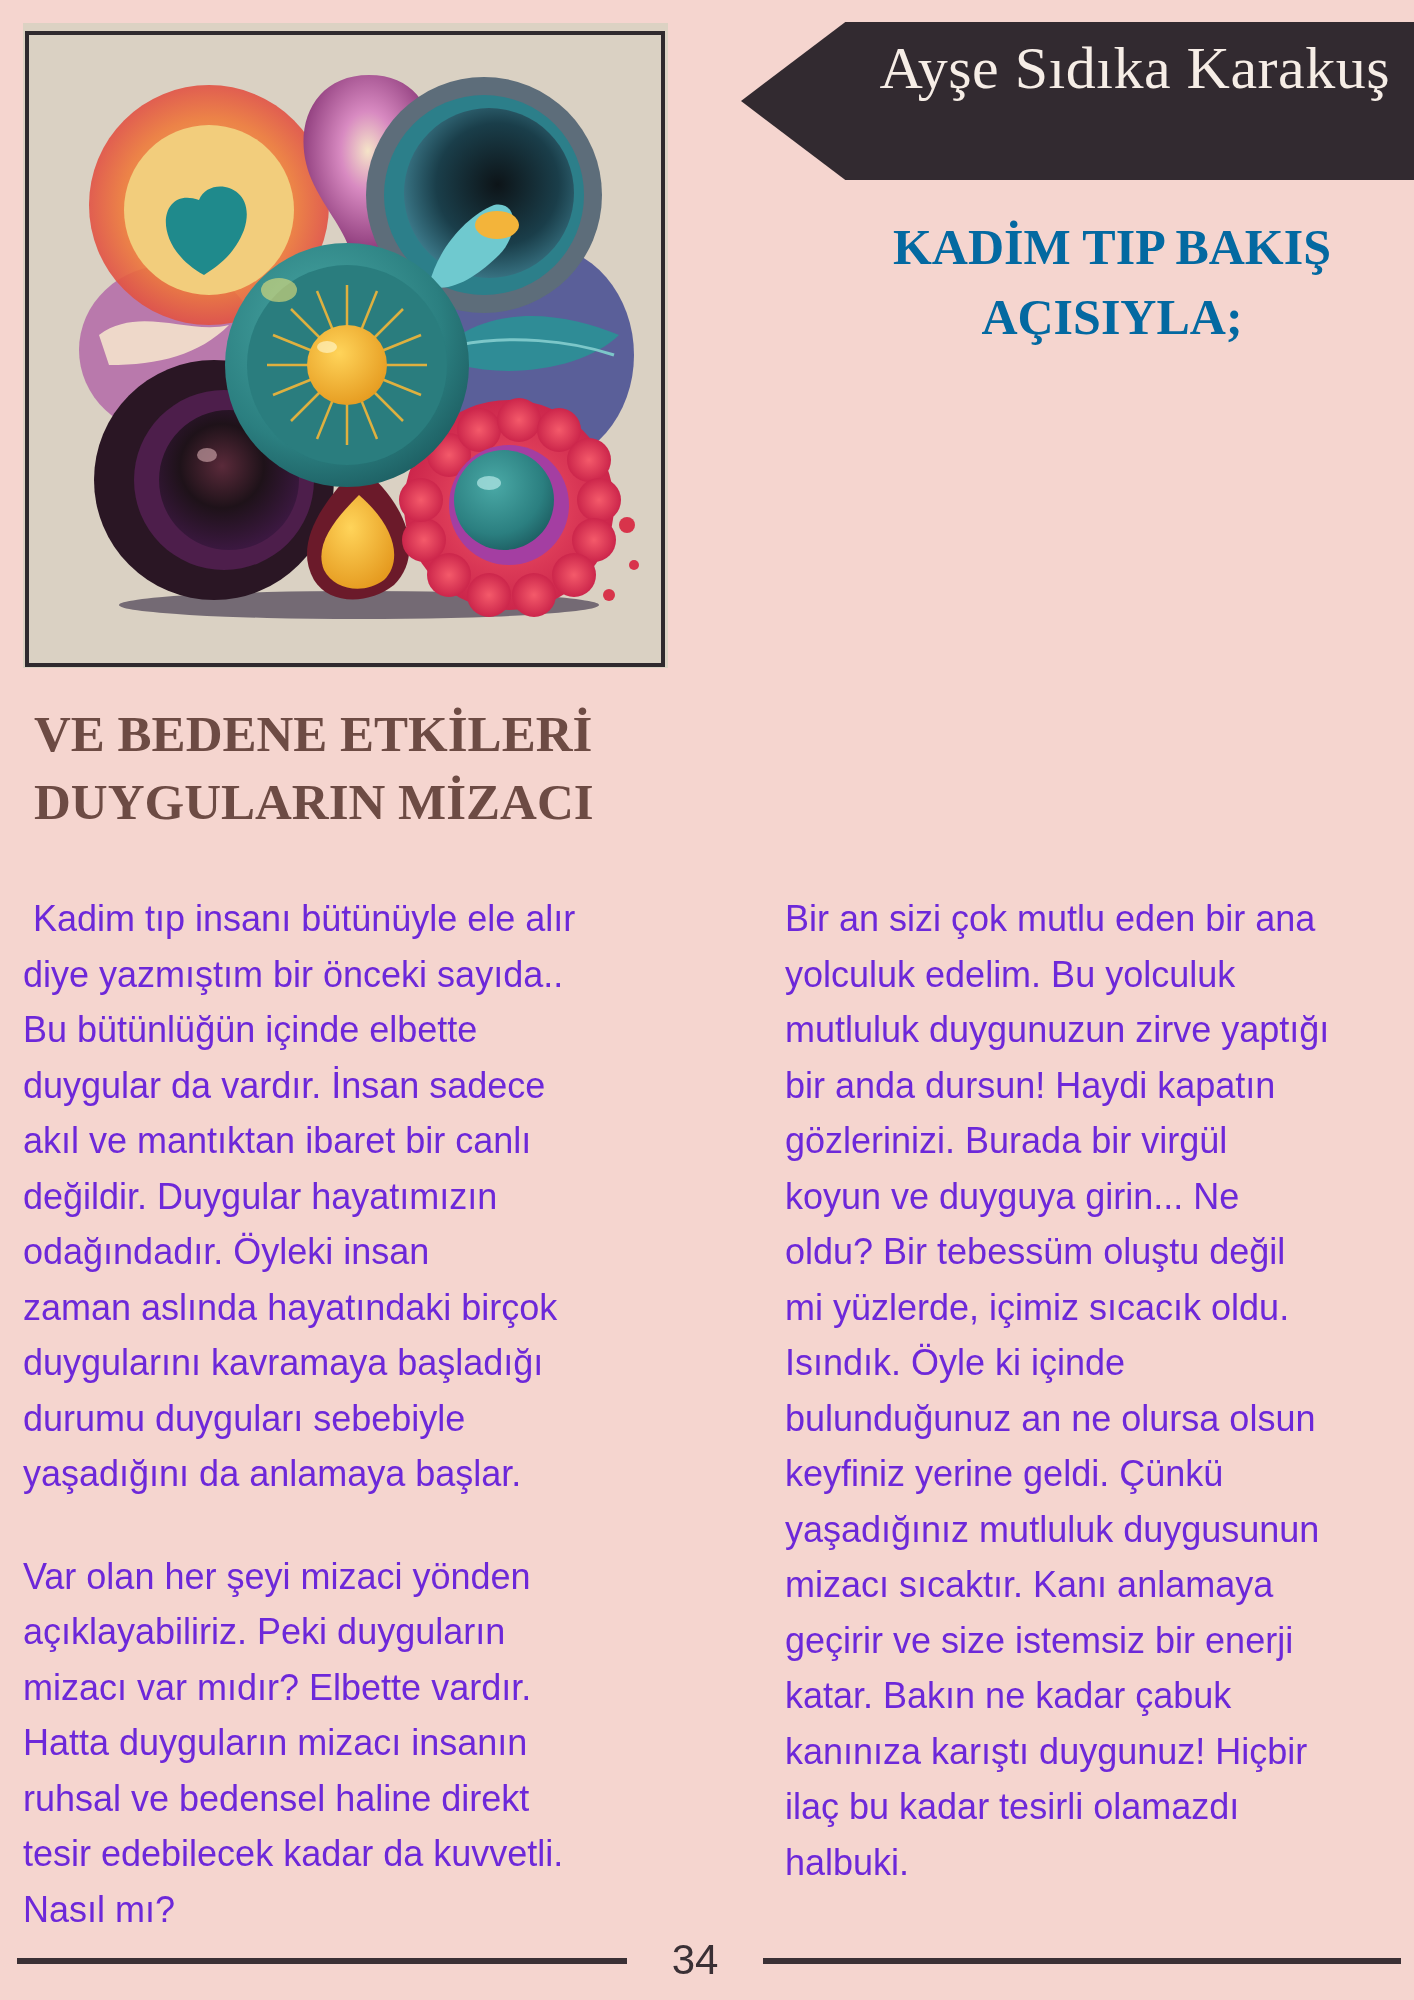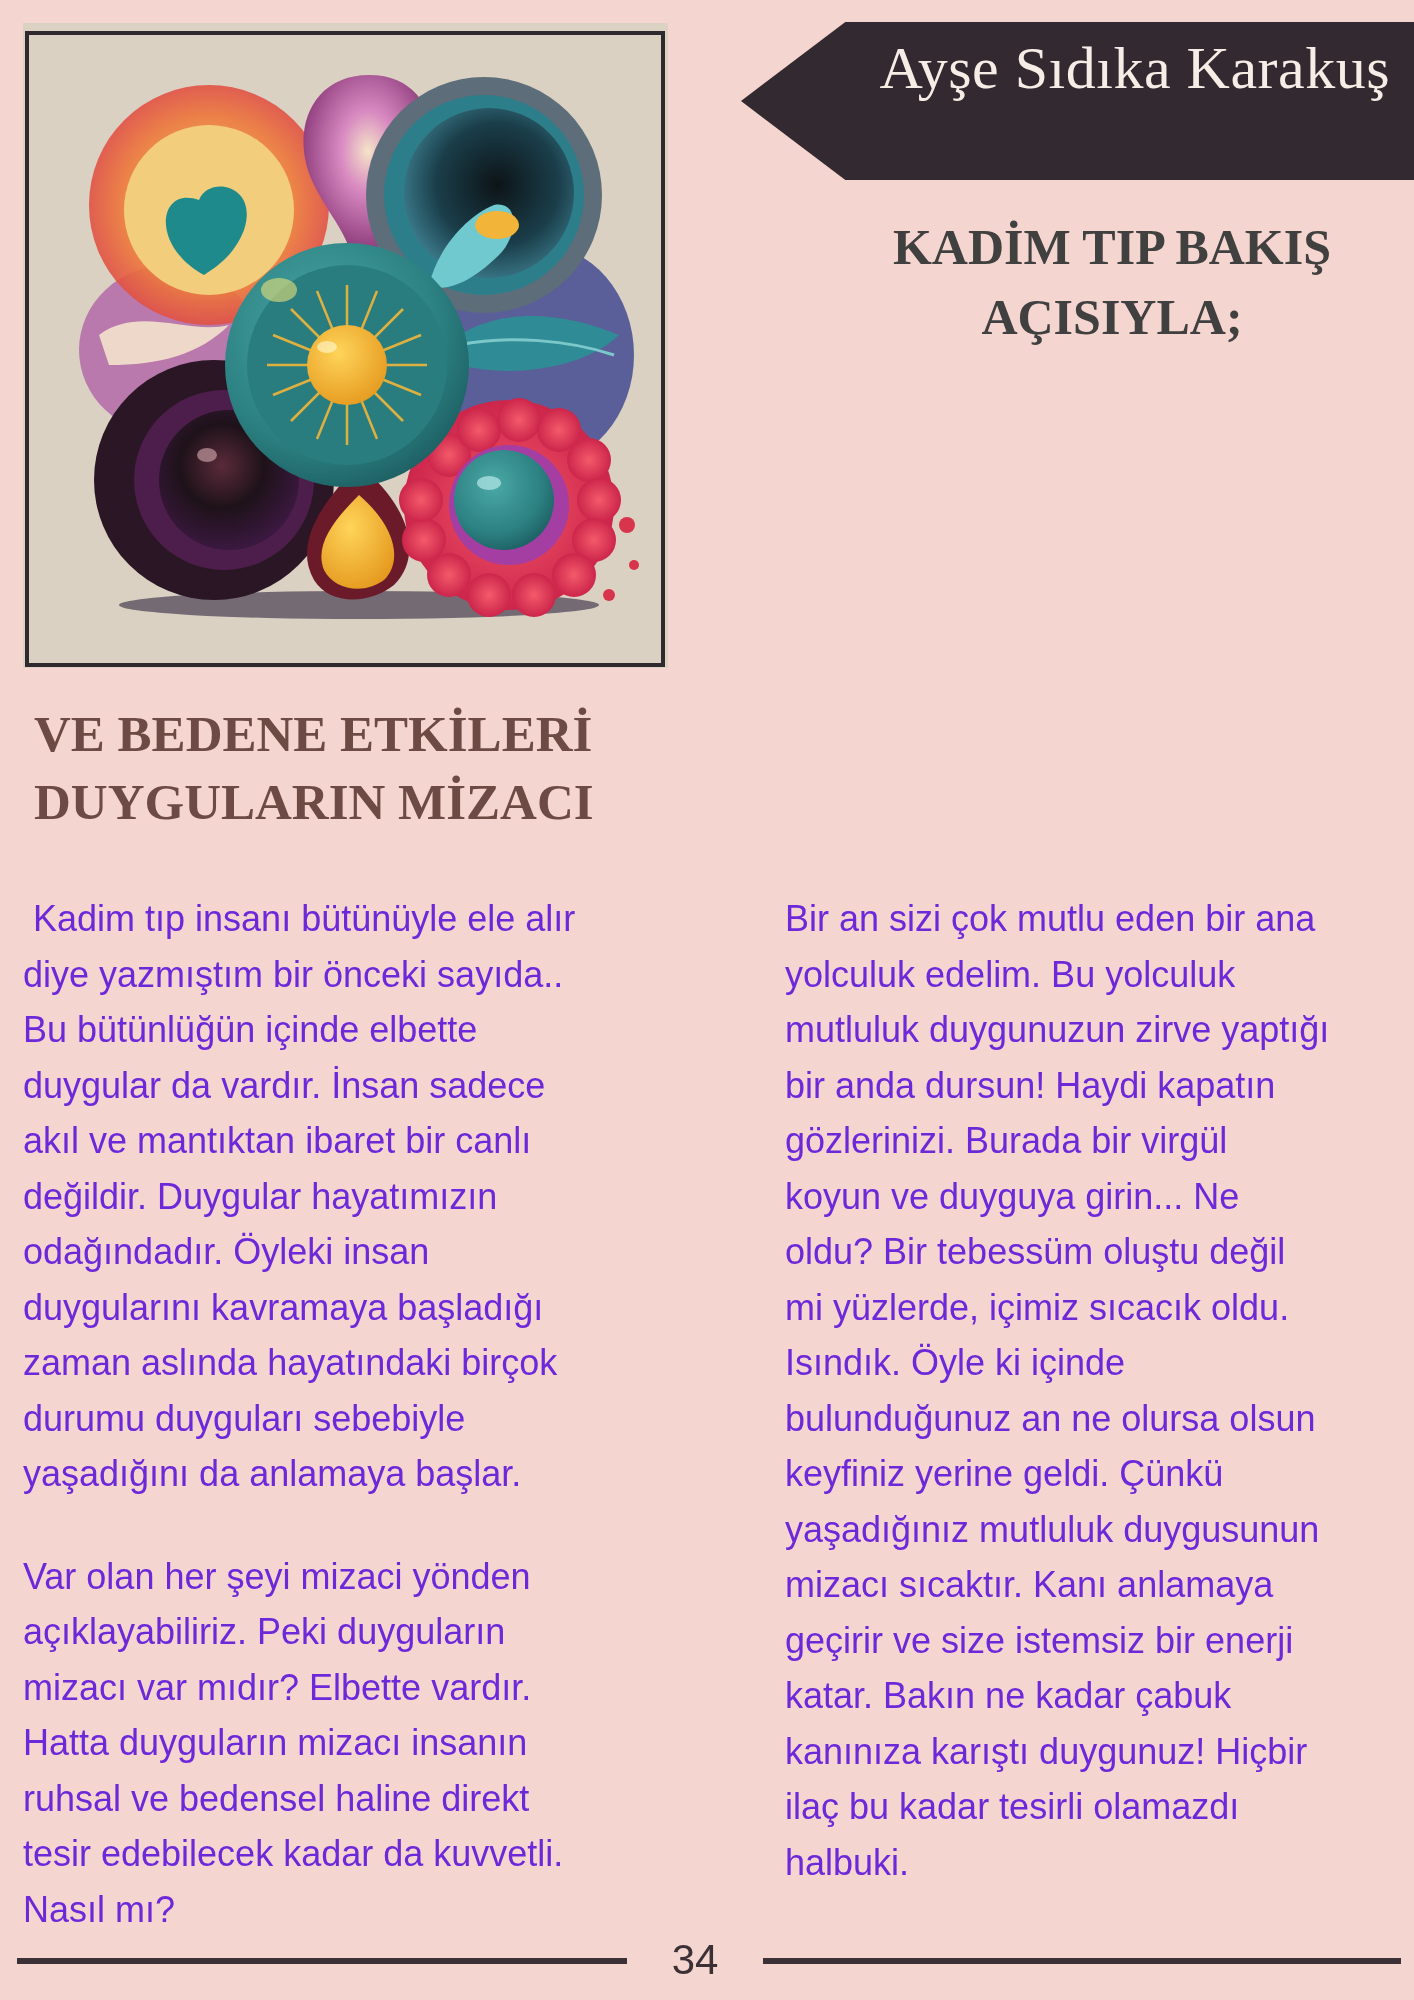--- a/index.html
+++ b/index.html
@@ -69,21 +69,21 @@
     .kicker {
       position: absolute;
       right: 22px;
       top: 212px;
       width: 560px;
       text-align: center;
       font-family: "Liberation Serif", serif;
       font-weight: bold;
       font-size: 50px;
       line-height: 70px;
-      color: #404040;
+      color: #0369a1;
     }
 
     .article-title {
       position: absolute;
       left: 34px;
       top: 700px;
       width: 640px;
       font-family: "Liberation Serif", serif;
       font-weight: bold;
       font-size: 51px;
@@ -255,22 +255,22 @@
 
   <div class="col col-left">
     <p>
       <span class="line" style="white-space:pre;"> Kadim tıp insanı bütünüyle ele alır</span>
       <span class="line">diye yazmıştım bir önceki sayıda..</span>
       <span class="line">Bu bütünlüğün içinde elbette</span>
       <span class="line">duygular da vardır. İnsan sadece</span>
       <span class="line">akıl ve mantıktan ibaret bir canlı</span>
       <span class="line">değildir. Duygular hayatımızın</span>
       <span class="line">odağındadır. Öyleki insan</span>
+      <span class="line">zaman aslında hayatındaki birçok</span>
       <span class="line">duygularını kavramaya başladığı</span>
-      <span class="line">zaman aslında hayatındaki birçok</span>
       <span class="line">durumu duyguları sebebiyle</span>
       <span class="line">yaşadığını da anlamaya başlar.</span>
     </p>
     <div class="para-gap"></div>
     <p>
       <span class="line">Var olan her şeyi mizaci yönden</span>
       <span class="line">açıklayabiliriz. Peki duyguların</span>
       <span class="line">mizacı var mıdır? Elbette vardır.</span>
       <span class="line">Hatta duyguların mizacı insanın</span>
       <span class="line">ruhsal ve bedensel haline direkt</span>

